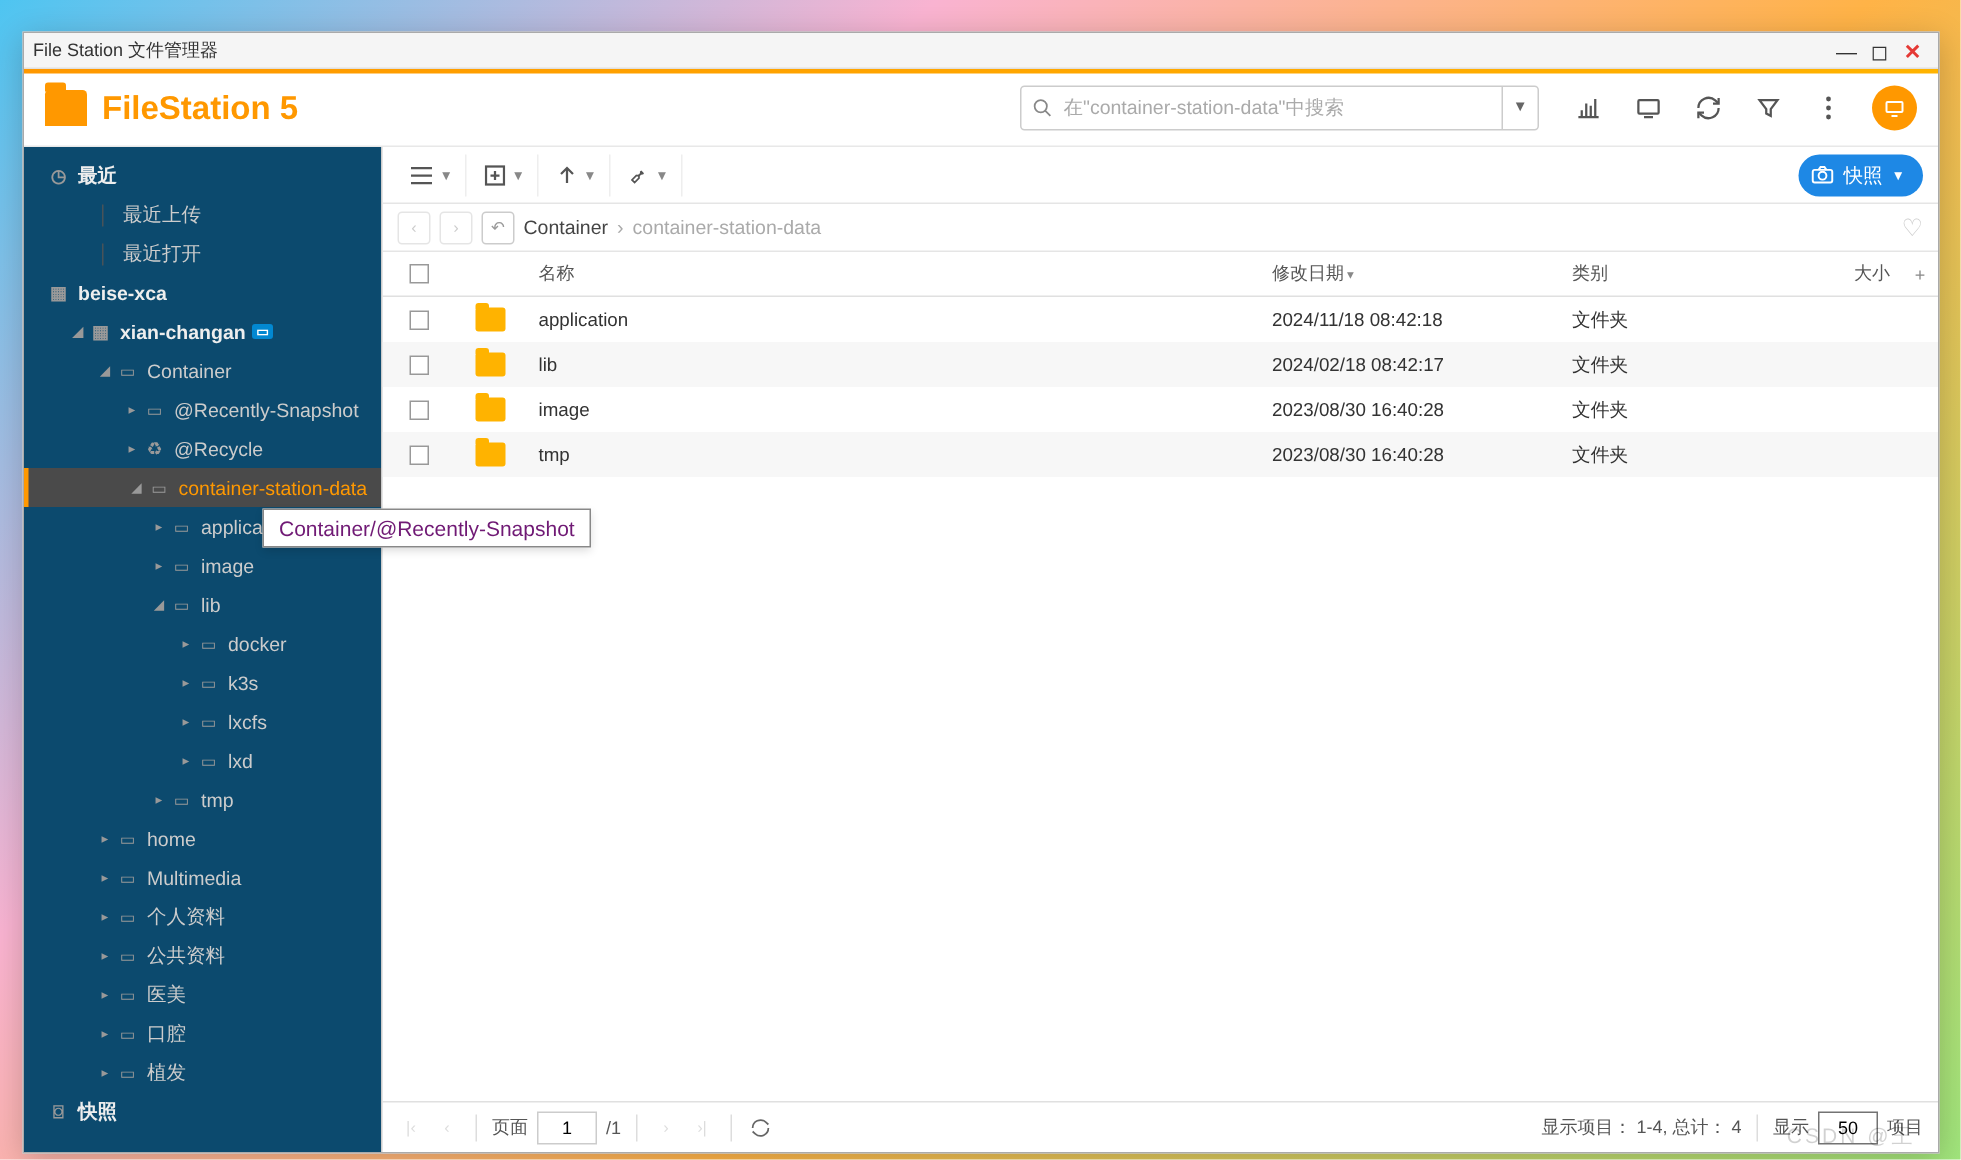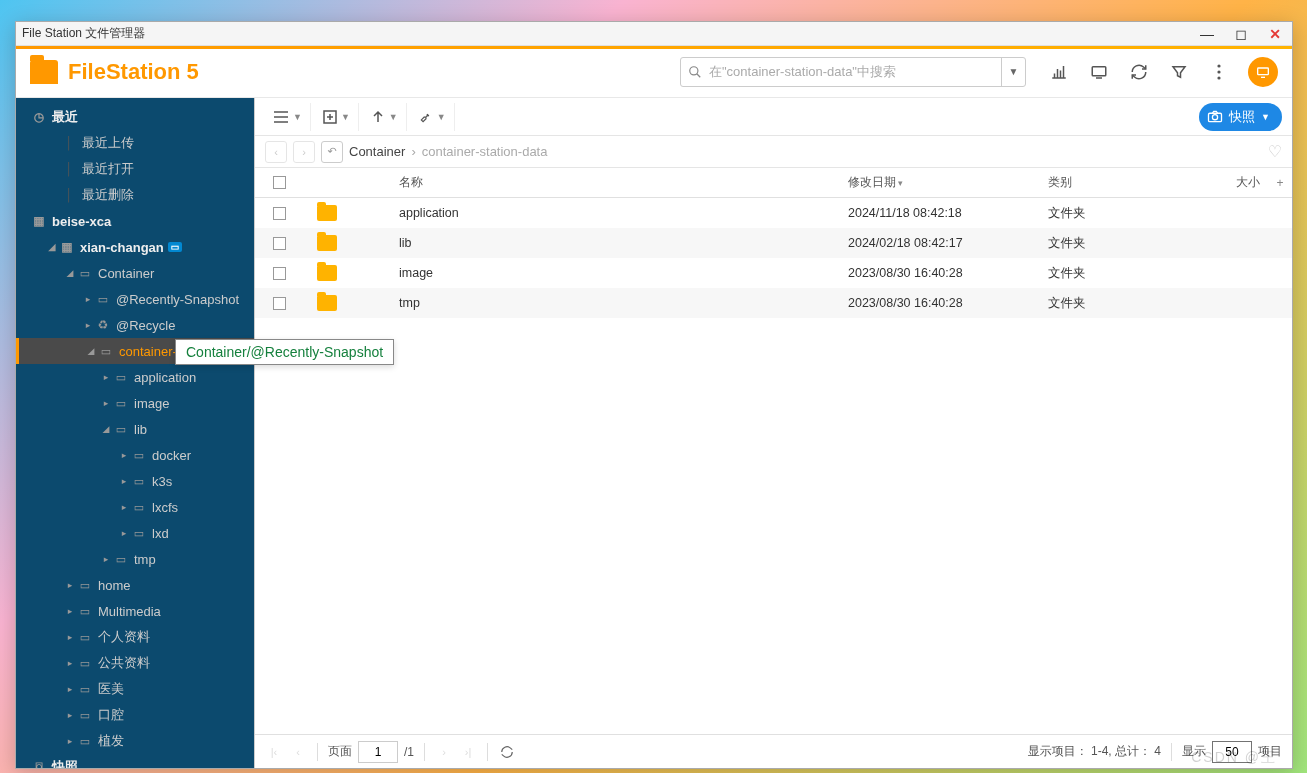--- a/index.html
+++ b/index.html
@@ -1,20 +1,20 @@
 <!DOCTYPE html>
 <html><head>
 <meta charset="utf-8">
 <style>
 * { box-sizing: border-box; margin: 0; padding: 0; font-family: "Microsoft YaHei", Arial, sans-serif; }
 body { width: 1307px; height: 773px; background: linear-gradient(135deg, #4ec5f1 0%, #f9b3d1 30%, #ffb347 60%, #a0e57c 100%); overflow: hidden; position: relative; }
 
 .window { position: absolute; left: 15px; top: 21px; width: 1278px; height: 748px; background: #fff; border: 1px solid #aaa; display: flex; flex-direction: column; box-shadow: 0 4px 20px rgba(0,0,0,0.2); }
 
-.titlebar { height: 24px; background: #f5f5f5; border-bottom: 1px solid #e0e0e0; display: flex; align-items: center; padding: 0 6px; font-size: 12px; color: #333; gap: 12px; }
+.titlebar { height: 24px; background: #f5f5f5; border-bottom: 1px solid #e0e0e0; display: flex; align-items: center; padding: 0 6px; font-size: 12px; color: #333; }
 .titlebar .title { flex: 1; }
 .titlebctrl { width: 22px; height: 20px; display: flex; align-items: center; justify-content: center; cursor: pointer; font-size: 14px; color: #333; }
 .titlebctrl.close { color: #e53935; font-weight: bold; }
 
 .header { height: 52px; background: #fff; border-bottom: 1px solid #e8e8e8; display: flex; align-items: center; padding: 12px 14px; position: relative; }
 .orange-bar { position: absolute; left: 0; top: 0; height: 3px; width: 100%; background: linear-gradient(90deg, #ff9800, #ffb300); }
 .logo { display: flex; align-items: center; gap: 10px; }
 .logo-icon { width: 28px; height: 24px; background: #ff9800; border-radius: 3px 3px 0 0; position: relative; }
 .logo-icon::before { content: ""; position: absolute; top: -5px; left: 0; width: 14px; height: 6px; background: #ff9800; border-radius: 2px 2px 0 0; }
 .logo-text { font-size: 22px; font-weight: 600; color: #ff9800; }
@@ -56,35 +56,35 @@
 .navbtn { width: 22px; height: 22px; border: 1px solid #ccc; border-radius: 3px; display: flex; align-items: center; justify-content: center; font-size: 11px; color: #999; cursor: pointer; }
 .navbtn.disabled { opacity: 0.5; cursor: default; }
 .crumb { cursor: pointer; }
 .crumb.current { color: #aaa; }
 .crumb-sep { color: #aaa; }
 .heart { margin-left: auto; font-size: 16px; color: #ccc; cursor: pointer; }
 
 .table-head { height: 30px; border-bottom: 1px solid #e0e0e0; display: flex; align-items: center; font-size: 12px; color: #555; }
 .col-check { width: 48px; display: flex; justify-content: center; }
 .col-icon { width: 48px; }
-.col-name { flex: 1; padding-left: 8px; margin-left: 40px; }
+.col-name { flex: 1; padding-left: 8px; }
 .col-date { width: 200px; }
 .col-type { width: 130px; }
 .col-size { width: 90px; text-align: right; padding-right: 8px; }
 .col-plus { width: 24px; text-align: center; color: #888; cursor: pointer; }
 .sort-ind { font-size: 9px; color: #888; margin-left: 2px; }
 
 .table-body { flex: 1; overflow-y: auto; }
 .row { height: 30px; display: flex; align-items: center; font-size: 12.5px; color: #333; }
 .row:nth-child(even) { background: #f7f7f7; }
 .row .folder-icon { width: 20px; height: 16px; background: #ffb300; border-radius: 2px; position: relative; }
 .row .folder-icon::before { content: ""; position: absolute; top: -3px; left: 0; width: 9px; height: 4px; background: #ffb300; border-radius: 2px 2px 0 0; }
 .chk { width: 13px; height: 13px; border: 1px solid #999; background: #fff; cursor: pointer; }
 
-.tooltip { position: absolute; left: 175px; top: 339px; background: #fff; border: 1px solid #888; padding: 4px 10px; font-size: 14px; color: #15803d; box-shadow: 0 2px 6px rgba(0,0,0,0.15); z-index: 100; }
+.tooltip { position: absolute; left: 175px; top: 339px; background: #fff; border: 1px solid #888; padding: 4px 10px; font-size: 14px; color: #701a75; box-shadow: 0 2px 6px rgba(0,0,0,0.15); z-index: 100; }
 
 .footer { height: 34px; border-top: 1px solid #e0e0e0; display: flex; align-items: center; padding: 0 10px; font-size: 12px; color: #555; gap: 6px; }
 .pgbtn { width: 18px; height: 18px; display: flex; align-items: center; justify-content: center; color: #aaa; cursor: pointer; font-size: 11px; }
 .pgbtn.disabled { opacity: 0.4; }
 .pg-input { width: 40px; height: 22px; border: 1px solid #ccc; text-align: center; font-size: 12px; }
 .pg-sep { width: 1px; height: 18px; background: #ddd; margin: 0 4px; }
 .ft-spacer { flex: 1; }
 .show-input { width: 40px; height: 22px; border: 1px solid #737373; text-align: center; font-size: 12px; }
 .watermark { position: absolute; right: 30px; bottom: 6px; font-size: 14px; color: rgba(0,0,0,0.18); letter-spacing: 2px; pointer-events: none; }
 </style>
@@ -161,24 +161,20 @@
           <span class="sb-icon clock"></span>
           <span>最近</span>
         </div>
       <div class="sb-item" style="padding-left:44px">
           <span class="sb-icon line"></span>
           <span>最近上传</span>
         </div>
       <div class="sb-item" style="padding-left:44px">
           <span class="sb-icon line"></span>
           <span>最近打开</span>
-        </div>
-      <div class="sb-item" style="padding-left:44px">
-          <span class="sb-icon line"></span>
-          <span>最近删除</span>
         </div>
 
       <div class="sb-item bold" style="padding-left:14px">
           <span class="sb-icon disk"></span>
           <span>beise-xca</span>
         </div>
       <div class="sb-item bold" style="padding-left:30px">
           <span class="sb-arrow">◢</span>
           <span class="sb-icon disk"></span>
           <span>xian-changan</span>

